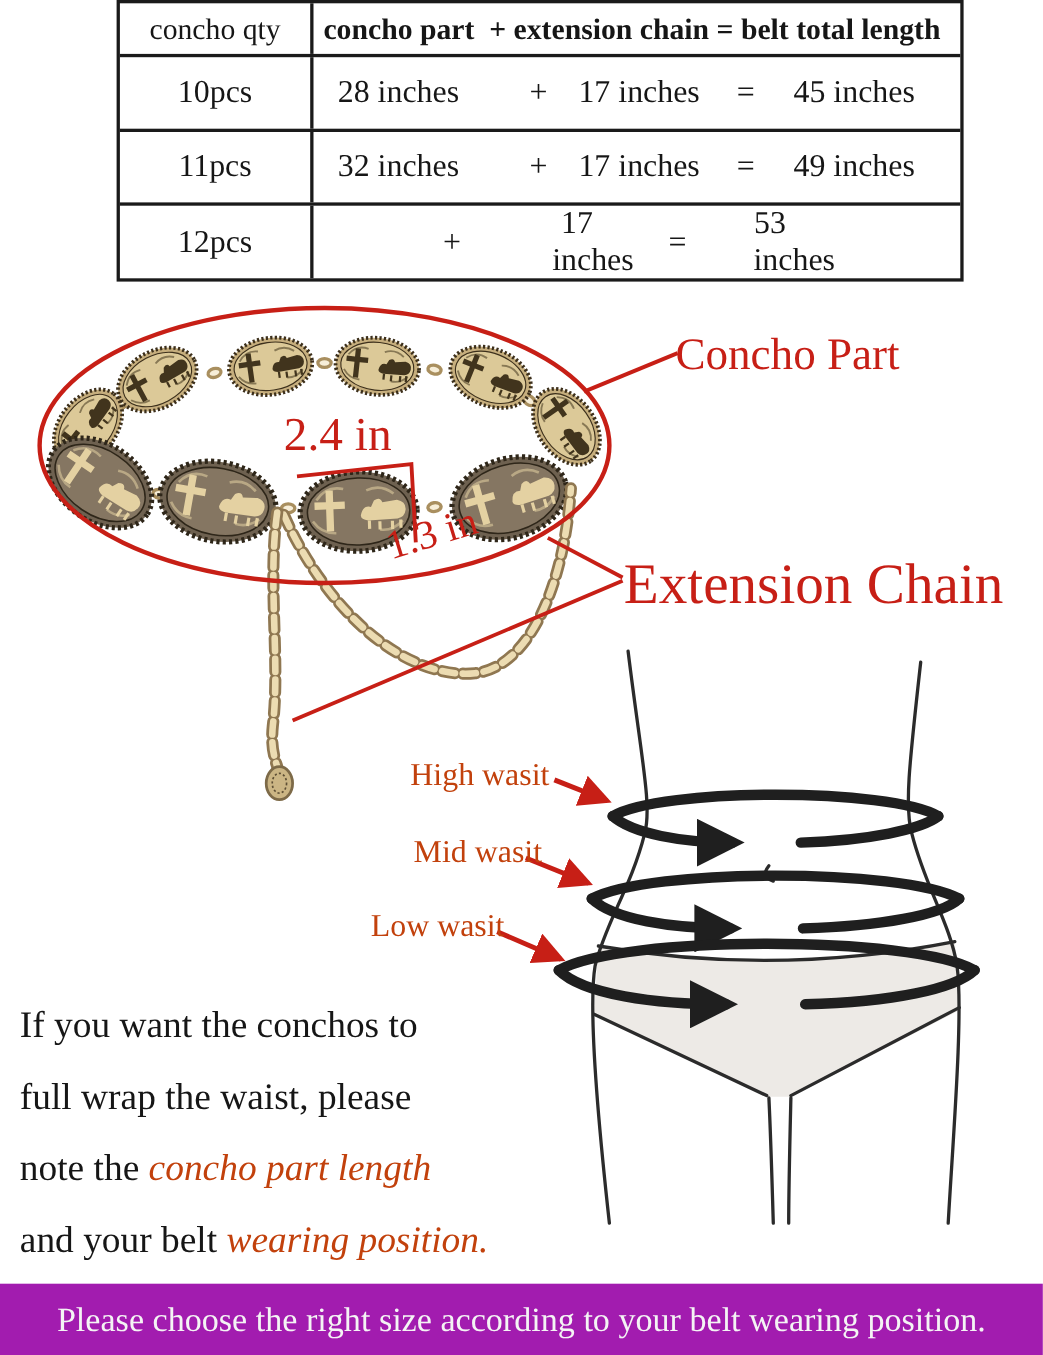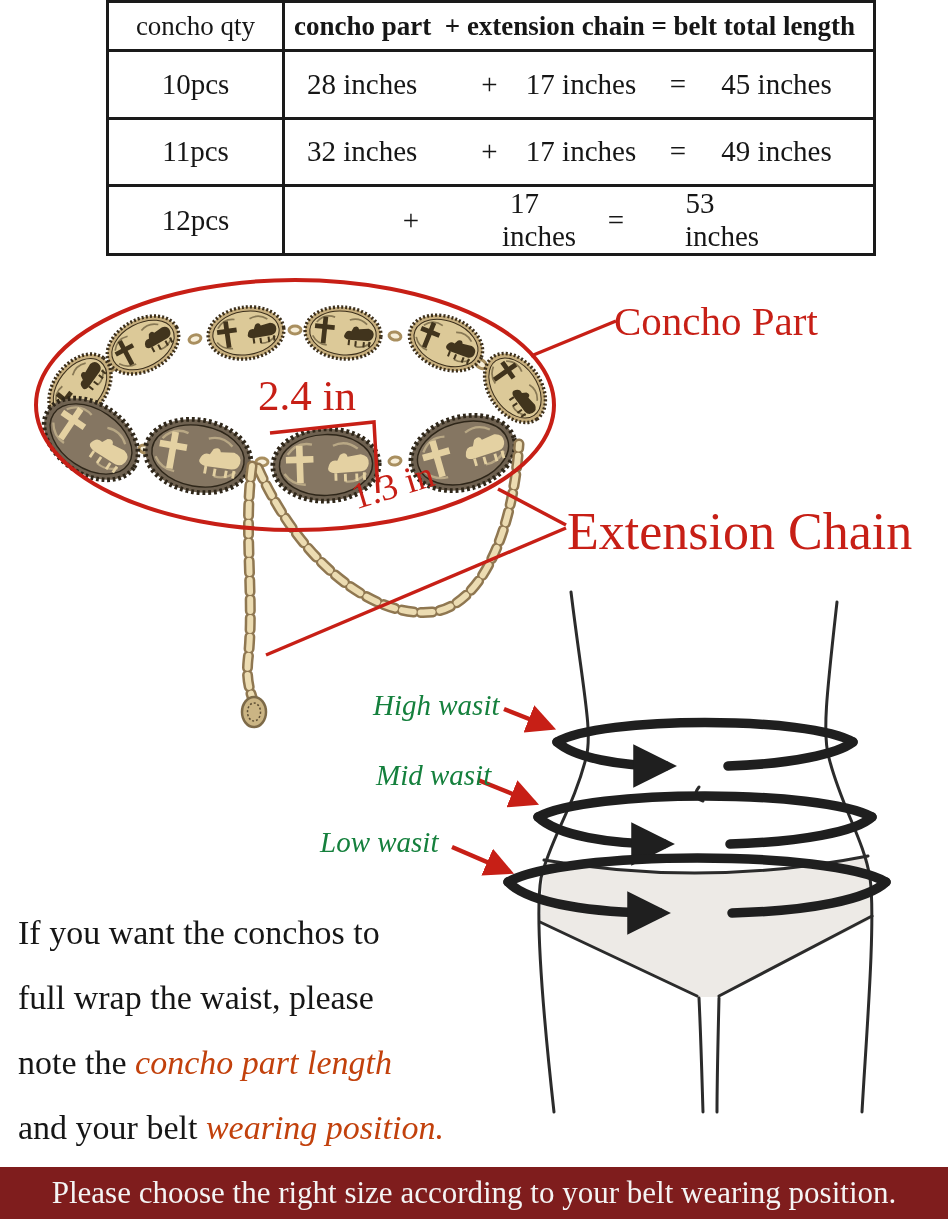--- a/index.html
+++ b/index.html
@@ -49,38 +49,38 @@
   .concho-dark{--b1:#6e6150;--b2:#857662;--eng:#e4d1a2;--edge:#2e2619;}
   .chainO{stroke:var(--chain-dark);stroke-width:11;fill:none;stroke-dasharray:12 7;stroke-linecap:round;}
   .chainI{stroke:var(--chain-light);stroke-width:6;fill:none;stroke-dasharray:12 7;stroke-linecap:round;}
   .redline{stroke:var(--red);stroke-width:3.5;fill:none;}
   .body-line{stroke:#2b2b2b;stroke-width:3;fill:none;stroke-linecap:round;}
   .belt-loop{stroke:#1f1f1f;stroke-width:9.5;fill:none;stroke-linecap:round;}
   .red-arrow{stroke:var(--red);stroke-width:4.5;fill:none;}
 
   
   .red-label{color:var(--red);z-index:2;white-space:nowrap;}
-  .blk-label{color:#15803d;font-size:29px;z-index:2;white-space:nowrap;font-style:italic;}
+  .blk-label{color:#c2410c;font-size:29px;z-index:2;white-space:nowrap;}
   #lbl-concho-part{left:614px;top:297px;font-size:41px;}
   #lbl-ext-chain{left:567px;top:502px;font-size:52px;}
   #lbl-21{left:258px;top:371px;font-size:43px;}
   #lbl-13{left:346px;top:477px;font-size:37px;transform:rotate(-17deg);transform-origin:left top;}
   #lbl-high{left:373px;top:689px;}
   #lbl-mid{left:364px;top:759px;margin-left:12px;}
-  #lbl-low{left:320px;top:826px;}
+  #lbl-low{left:337px;top:826px;}
 
   
   .note{
     left:18px;top:900px;width:470px;font-size:34px;line-height:65px;z-index:2;
   }
   .note .rd{color:#c2410c;font-style:italic;}
 
   
   .banner{
-    left:0;top:1167px;width:948px;height:52px;background:#7f1d1d;
+    left:0;top:1167px;width:948px;height:65px;background:#a21caf;
     display:flex;align-items:center;justify-content:center;z-index:3;
   }
   .banner span{color:#f4f4f4;font-size:31px;white-space:nowrap;}
 </style>
 </head>
 <body>
 
 <div class="abs size-table">
   <div class="t-row header">
     <div class="c-qty">

